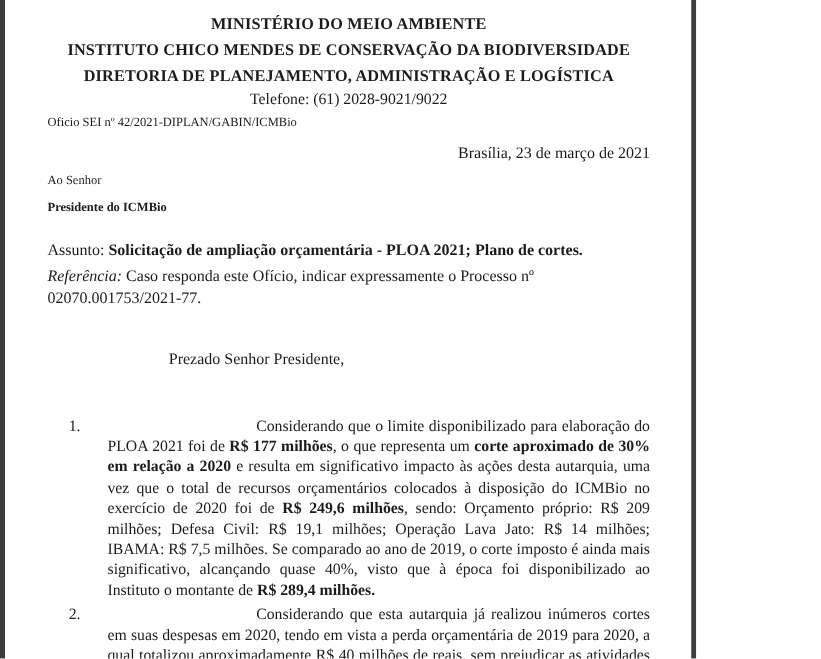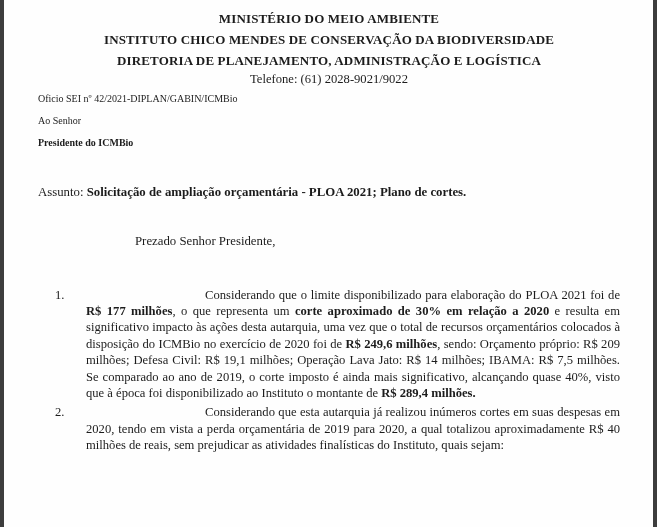--- a/index.html
+++ b/index.html
@@ -1,18 +1,18 @@
 <!DOCTYPE html>
 <html lang="pt"><head>
 <meta charset="utf-8">
 <style>
   html, body { margin: 0; padding: 0; background: #ffffff; }
   .page {
     position: relative;
-    width: 657px;
+    width: 557px;
     height: 527px;
     background: #fefefe;
     overflow: hidden;
     font-family: "Liberation Serif", "DejaVu Serif", serif;
     color: #1c1c1c;
     box-sizing: border-box;
   }
   .edge { position: absolute; top: 0; bottom: 0; width: 4px; background: #3d3d3d; }
   .edge.left  { left: 0; }
   .edge.right { right: 0; }
@@ -23,21 +23,21 @@
     box-sizing: border-box;
   }
   .hdr { text-align: center; line-height: 21px; font-size: 13px; }
   .hdr.b { font-weight: bold; letter-spacing: 0.15px; }
   .hdr.r { font-size: 12.6px; }
   .oficio-line { font-size: 10px; line-height: 17px; margin-top: 2px; }
   .dateline { text-align: right; font-size: 12.8px; line-height: 17px; margin-top: 7px; }
   .addr-block div { font-size: 12.8px; line-height: 17px; }
   .ao-senhor   { margin-top: 5px; }
   .recipient-name, .recipient-role { font-weight: bold; margin-top: 4.5px; }
-  .subject-line   { margin-top: 33px; font-size: 12.8px; line-height: 17px; font-family: Liberation Serif, serif; }
+  .subject-line   { margin-top: 17px; font-size: 12.8px; line-height: 17px; font-family: Liberation Serif, serif; }
   .reference-line { margin-top: 4px;  font-size: 12.8px; line-height: 17px; }
   .greeting { margin-top: 32px; padding-left: 97px; font-size: 12.8px; line-height: 17px; }
   .para {
     position: relative;
     margin-left: 48px;
     text-align: justify;
     font-size: 12.6px;
     line-height: 16.4px;
   }
   .para1 { margin-top: 37px; }
@@ -58,25 +58,27 @@
 
     <div class="hdr b">MINISTÉRIO DO MEIO AMBIENTE</div>
     <div class="hdr b">INSTITUTO CHICO MENDES DE CONSERVAÇÃO DA BIODIVERSIDADE</div>
     <div class="hdr b">DIRETORIA DE PLANEJAMENTO, ADMINISTRAÇÃO E LOGÍSTICA</div>
     <div class="addr-block">
       <div class="hdr r">Telefone: (61) 2028-9021/9022</div>
     </div>
 
     <div class="oficio-line">Oficio SEI nº 42/2021-DIPLAN/GABIN/ICMBio</div>
 
+    <div class="dateline">Brasília, 23 de março de 2021</div>
 
     <div class="oficio-line ao-senhor">Ao Senhor</div>
     <div class="oficio-line recipient-role">Presidente do ICMBio</div>
 
     <div class="subject-line"><span>Assunto: </span><span class="b">Solicitação de ampliação orçamentária - PLOA 2021; Plano de cortes.</span></div>
+    <div class="reference-line"><span class="i">Referência:</span><span> Caso responda este Ofício, indicar expressamente o Processo nº 02070.001753/2021-77.</span></div>
 
     <div class="greeting">Prezado Senhor Presidente,</div>
 
     <div class="para para1">
       <span class="num">1.</span>
       <span class="txt"><span>Considerando que o limite disponibilizado para elaboração do PLOA 2021 foi de </span><span class="b">R$ 177 milhões</span><span>, o que representa um </span><span class="b">corte aproximado de 30% em relação a 2020</span><span> e resulta em significativo impacto às ações desta autarquia, uma vez que o total de recursos orçamentários colocados à disposição do ICMBio no exercício de 2020 foi de </span><span class="b">R$ 249,6 milhões</span><span>, sendo: Orçamento próprio: R$ 209 milhões; Defesa Civil: R$ 19,1 milhões; Operação Lava Jato: R$ 14 milhões; IBAMA: R$ 7,5 milhões. Se comparado ao ano de 2019, o corte imposto é ainda mais significativo, alcançando quase 40%, visto que à época foi disponibilizado ao Instituto o montante de </span><span class="b">R$ 289,4 milhões.</span></span>
     </div>
 
     <div class="para para2">
       <span class="num">2.</span>

